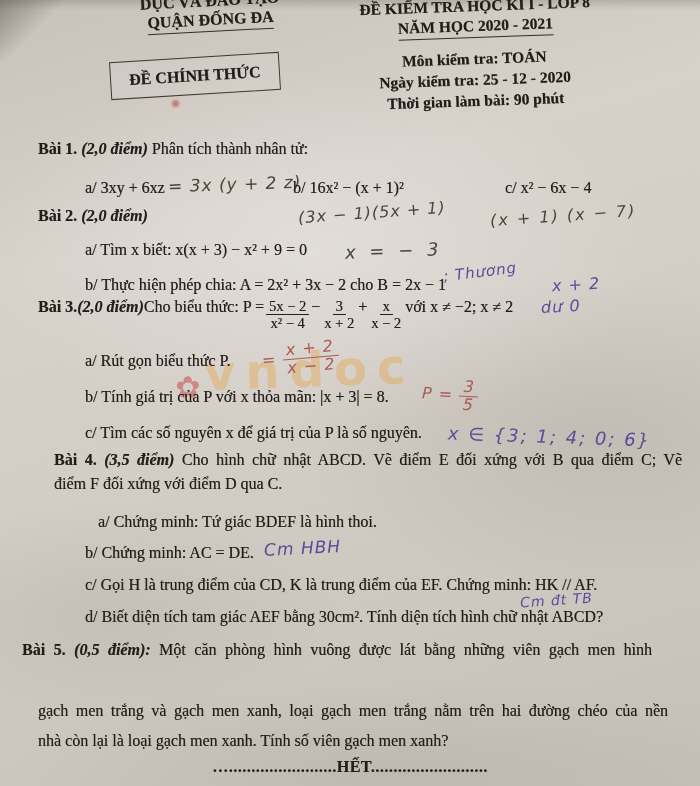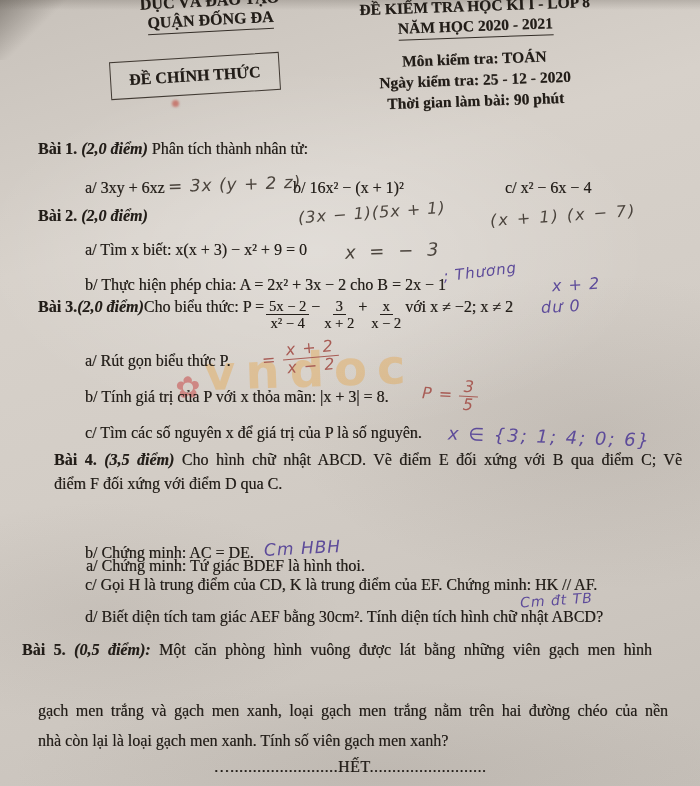--- a/index.html
+++ b/index.html
@@ -33,21 +33,21 @@
   .hw{font-family:"DejaVu Sans",sans-serif;font-style:italic;white-space:nowrap;letter-spacing:1px;}
   .hw-dark{color:#4b443d;}
   .hw-purple{color:#5d4b9a;}
   .hw-red{color:#a85c55;}
   .hwfrac{display:inline-flex;flex-direction:column;align-items:center;vertical-align:middle;line-height:1.05;}
   .hwfrac .hwnum{border-bottom:1.6px solid currentColor;padding:0 4px;}
   .wm-text{font-family:"DejaVu Sans",sans-serif;font-weight:bold;font-size:48px;
     color:rgba(233,152,38,.32);letter-spacing:10px;}
   .wm-flower{color:rgba(198,62,62,.5);font-size:30px;vertical-align:middle;font-style:normal;}
   .red-dot{width:7px;height:7px;border-radius:50%;background:rgba(190,60,50,.55);filter:blur(1px);}
-  .footer-line{font-weight:normal;letter-spacing:.5px;}
+  .footer-line{font-weight:bold;letter-spacing:.5px;}
 </style>
 </head>
 <body>
 
 <div class="paper">
   <div class="corner-shadow"></div>
   <div class="top-shadow"></div>
 
   <div class="abs print center" style="left:95px;top:-8px;width:230px;transform:rotate(-3deg);font-weight:bold;">
     <div>DỤC VÀ ĐÀO TẠO</div>
@@ -138,21 +138,21 @@
   </div>
   <div class="abs print" style="left:85px;top:424px;">c/ Tìm các số nguyên x để giá trị của P là số nguyên.</div>
   <div class="abs hw hw-purple" style="left:448px;top:426px;font-size:18px;letter-spacing:2px;transform:rotate(2deg);">x ∈ {3; 1; 4; 0; 6}</div>
 
   <div class="abs print just" style="left:38px;top:451px;width:628px;margin-left:16px;">
     <b>Bài 4.</b>
     <span class="pts">(3,5 điểm)</span>
     <span>Cho hình chữ nhật ABCD. Vẽ  điểm E đối xứng với B qua điểm C; Vẽ</span>
   </div>
   <div class="abs print" style="left:38px;top:475px;margin-left:16px;">điểm F đối xứng với điểm D qua C.</div>
-  <div class="abs print" style="left:86px;top:513px;margin-top:44px;">a/ Chứng minh: Tứ giác BDEF là hình thoi.</div>
+  <div class="abs print" style="left:98px;top:513px;">a/ Chứng minh: Tứ giác BDEF là hình thoi.</div>
   <div class="abs print" style="left:85px;top:544px;">b/ Chứng minh: AC = DE.</div>
   <div class="abs hw hw-purple" style="left:264px;top:538px;font-size:17px;transform:rotate(-3deg);">Cm HBH</div>
   <div class="abs print" style="left:85px;top:576px;">c/ Gọi H là trung điểm của CD, K là trung điểm của EF. Chứng minh: HK // AF.</div>
   <div class="abs hw hw-purple" style="left:520px;top:592px;font-size:14px;transform:rotate(-4deg);">Cm đt TB</div>
   <div class="abs print" style="left:85px;top:608px;">d/ Biết diện tích tam giác AEF bằng 30cm². Tính diện tích hình chữ nhật ABCD?</div>
 
   <div class="abs print just" style="left:22px;top:641px;width:630px;">
     <b>Bài 5.</b>
     <span class="pts">(0,5 điểm):</span>
     <span>Một căn phòng hình vuông được lát bằng những viên gạch men hình</span>

